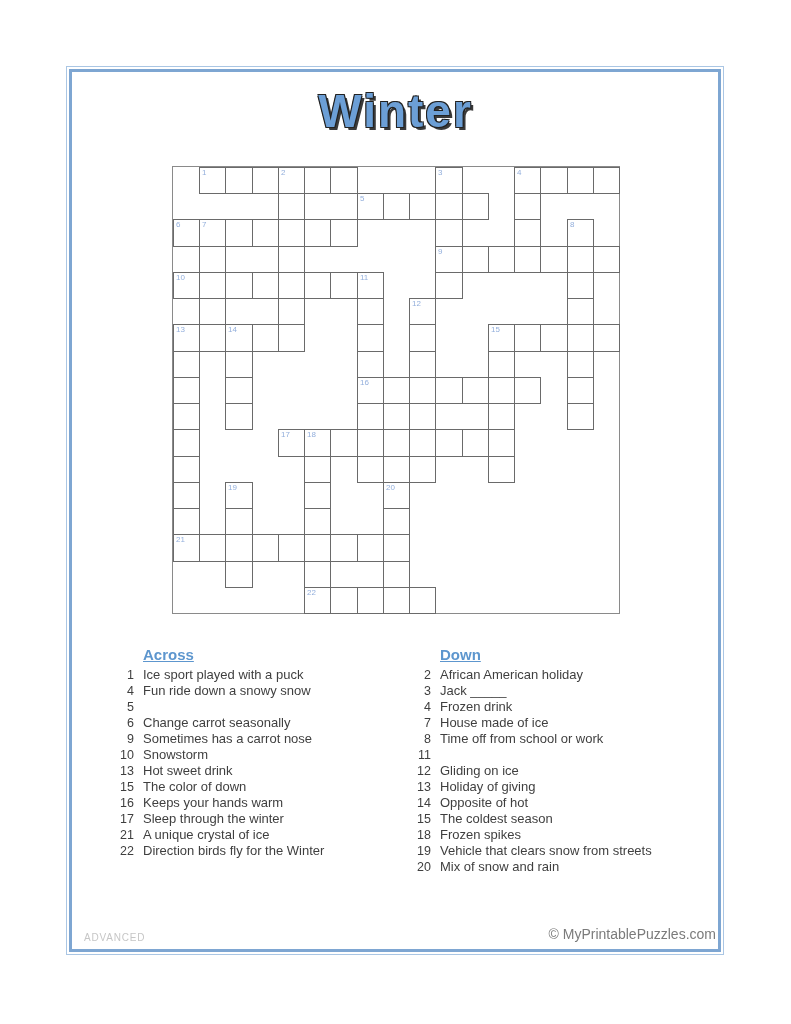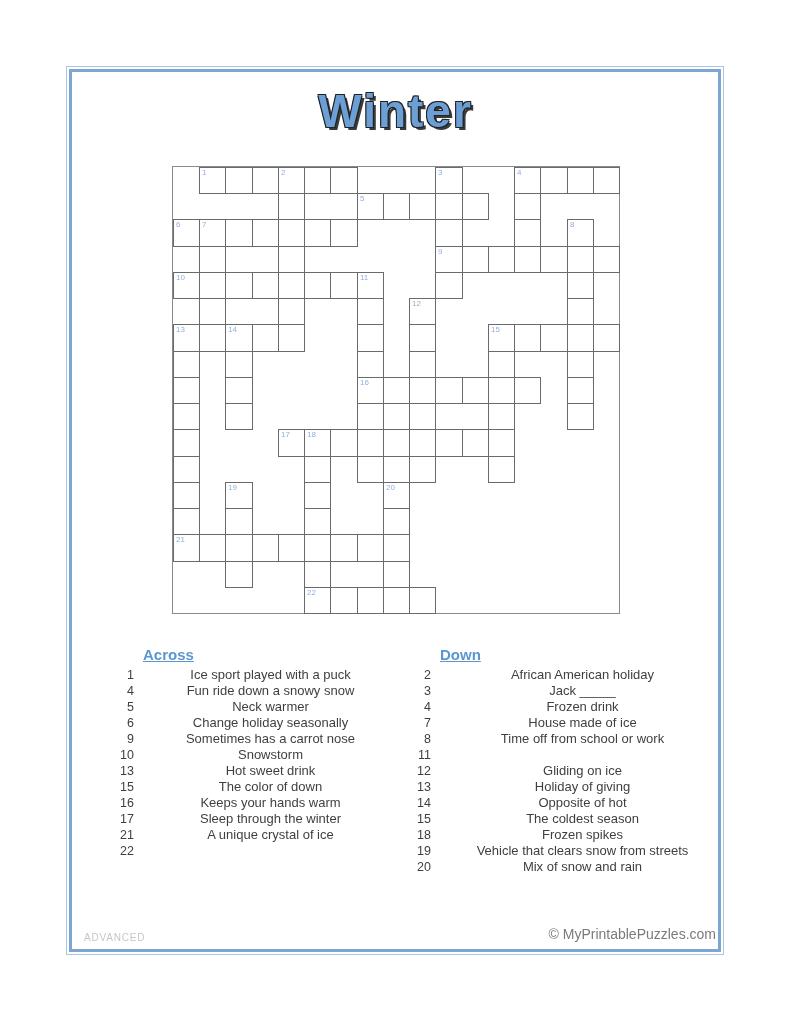--- a/index.html
+++ b/index.html
@@ -23,21 +23,21 @@
     box-sizing:border-box;}
   .cellnum{position:absolute;top:0px;left:2px;font-size:8px;line-height:10px;
     color:var(--num-blue,#93afdc);}
   .clues{position:absolute;font-size:13px;color:var(--clue-text,#3f3f3f);}
   .clues.across{left:108px;top:646px;width:290px;}
   .clues.down{left:405px;top:646px;width:320px;}
   .clue-heading{font-size:15px;font-weight:bold;text-decoration:underline;
     color:var(--heading-blue,#5d96ce);margin:0 0 4px 35px;}
   .clue-row{display:flex;line-height:16px;}
   .clue-row .n{width:26px;text-align:right;padding-right:9px;flex:none;font-size:12.5px;}
-  .clue-row .t{flex:1;text-align:center;}
+  .clue-row .t{flex:1;}
   .advanced{position:absolute;left:84px;top:932px;font-size:10px;letter-spacing:0.8px;
     color:var(--advanced-gray,#c6c6c6);}
   .credit{position:absolute;right:75px;top:926px;font-size:14px;
     color:var(--credit-gray,#7b7b7b);}
 </style>
 </head>
 <body>
 
 <div class="page" style="--border-outer: #aac6e4; --border-inner: #7ea6d2; --title-fill: #6c9fd6; --heading-blue: #5d96ce; --num-blue: #93afdc; --grid-line: #6a6a6a; --grid-box: #8a8a8a; --clue-text: #3f3f3f; --advanced-gray: #c6c6c6; --credit-gray: #7b7b7b;">
   <div class="border-outer"></div>
@@ -224,25 +224,24 @@
         <div class="clue-row">
           <span class="n">1</span>
           <span class="t">Ice sport played with a puck</span>
         </div>
         <div class="clue-row">
           <span class="n">4</span>
           <span class="t">Fun ride down a snowy snow</span>
         </div>
         <div class="clue-row">
           <span class="n">5</span>
-          <span class="t">Neck warmer</span>
         </div>
         <div class="clue-row">
           <span class="n">6</span>
-          <span class="t">Change holiday seasonally</span>
+          <span class="t">Change carrot seasonally</span>
         </div>
         <div class="clue-row">
           <span class="n">9</span>
           <span class="t">Sometimes has a carrot nose</span>
         </div>
         <div class="clue-row">
           <span class="n">10</span>
           <span class="t">Snowstorm</span>
         </div>
         <div class="clue-row">
@@ -260,20 +259,21 @@
         <div class="clue-row">
           <span class="n">17</span>
           <span class="t">Sleep through the winter</span>
         </div>
         <div class="clue-row">
           <span class="n">21</span>
           <span class="t">A unique crystal of ice</span>
         </div>
         <div class="clue-row">
           <span class="n">22</span>
+          <span class="t">Direction birds fly for the Winter</span>
         </div>
       </div>
   </div>
 
   <div class="clues down">
     <div class="clue-heading">Down</div>
     <div id="down-list">
         <div class="clue-row">
           <span class="n">2</span>
           <span class="t">African American holiday</span>

